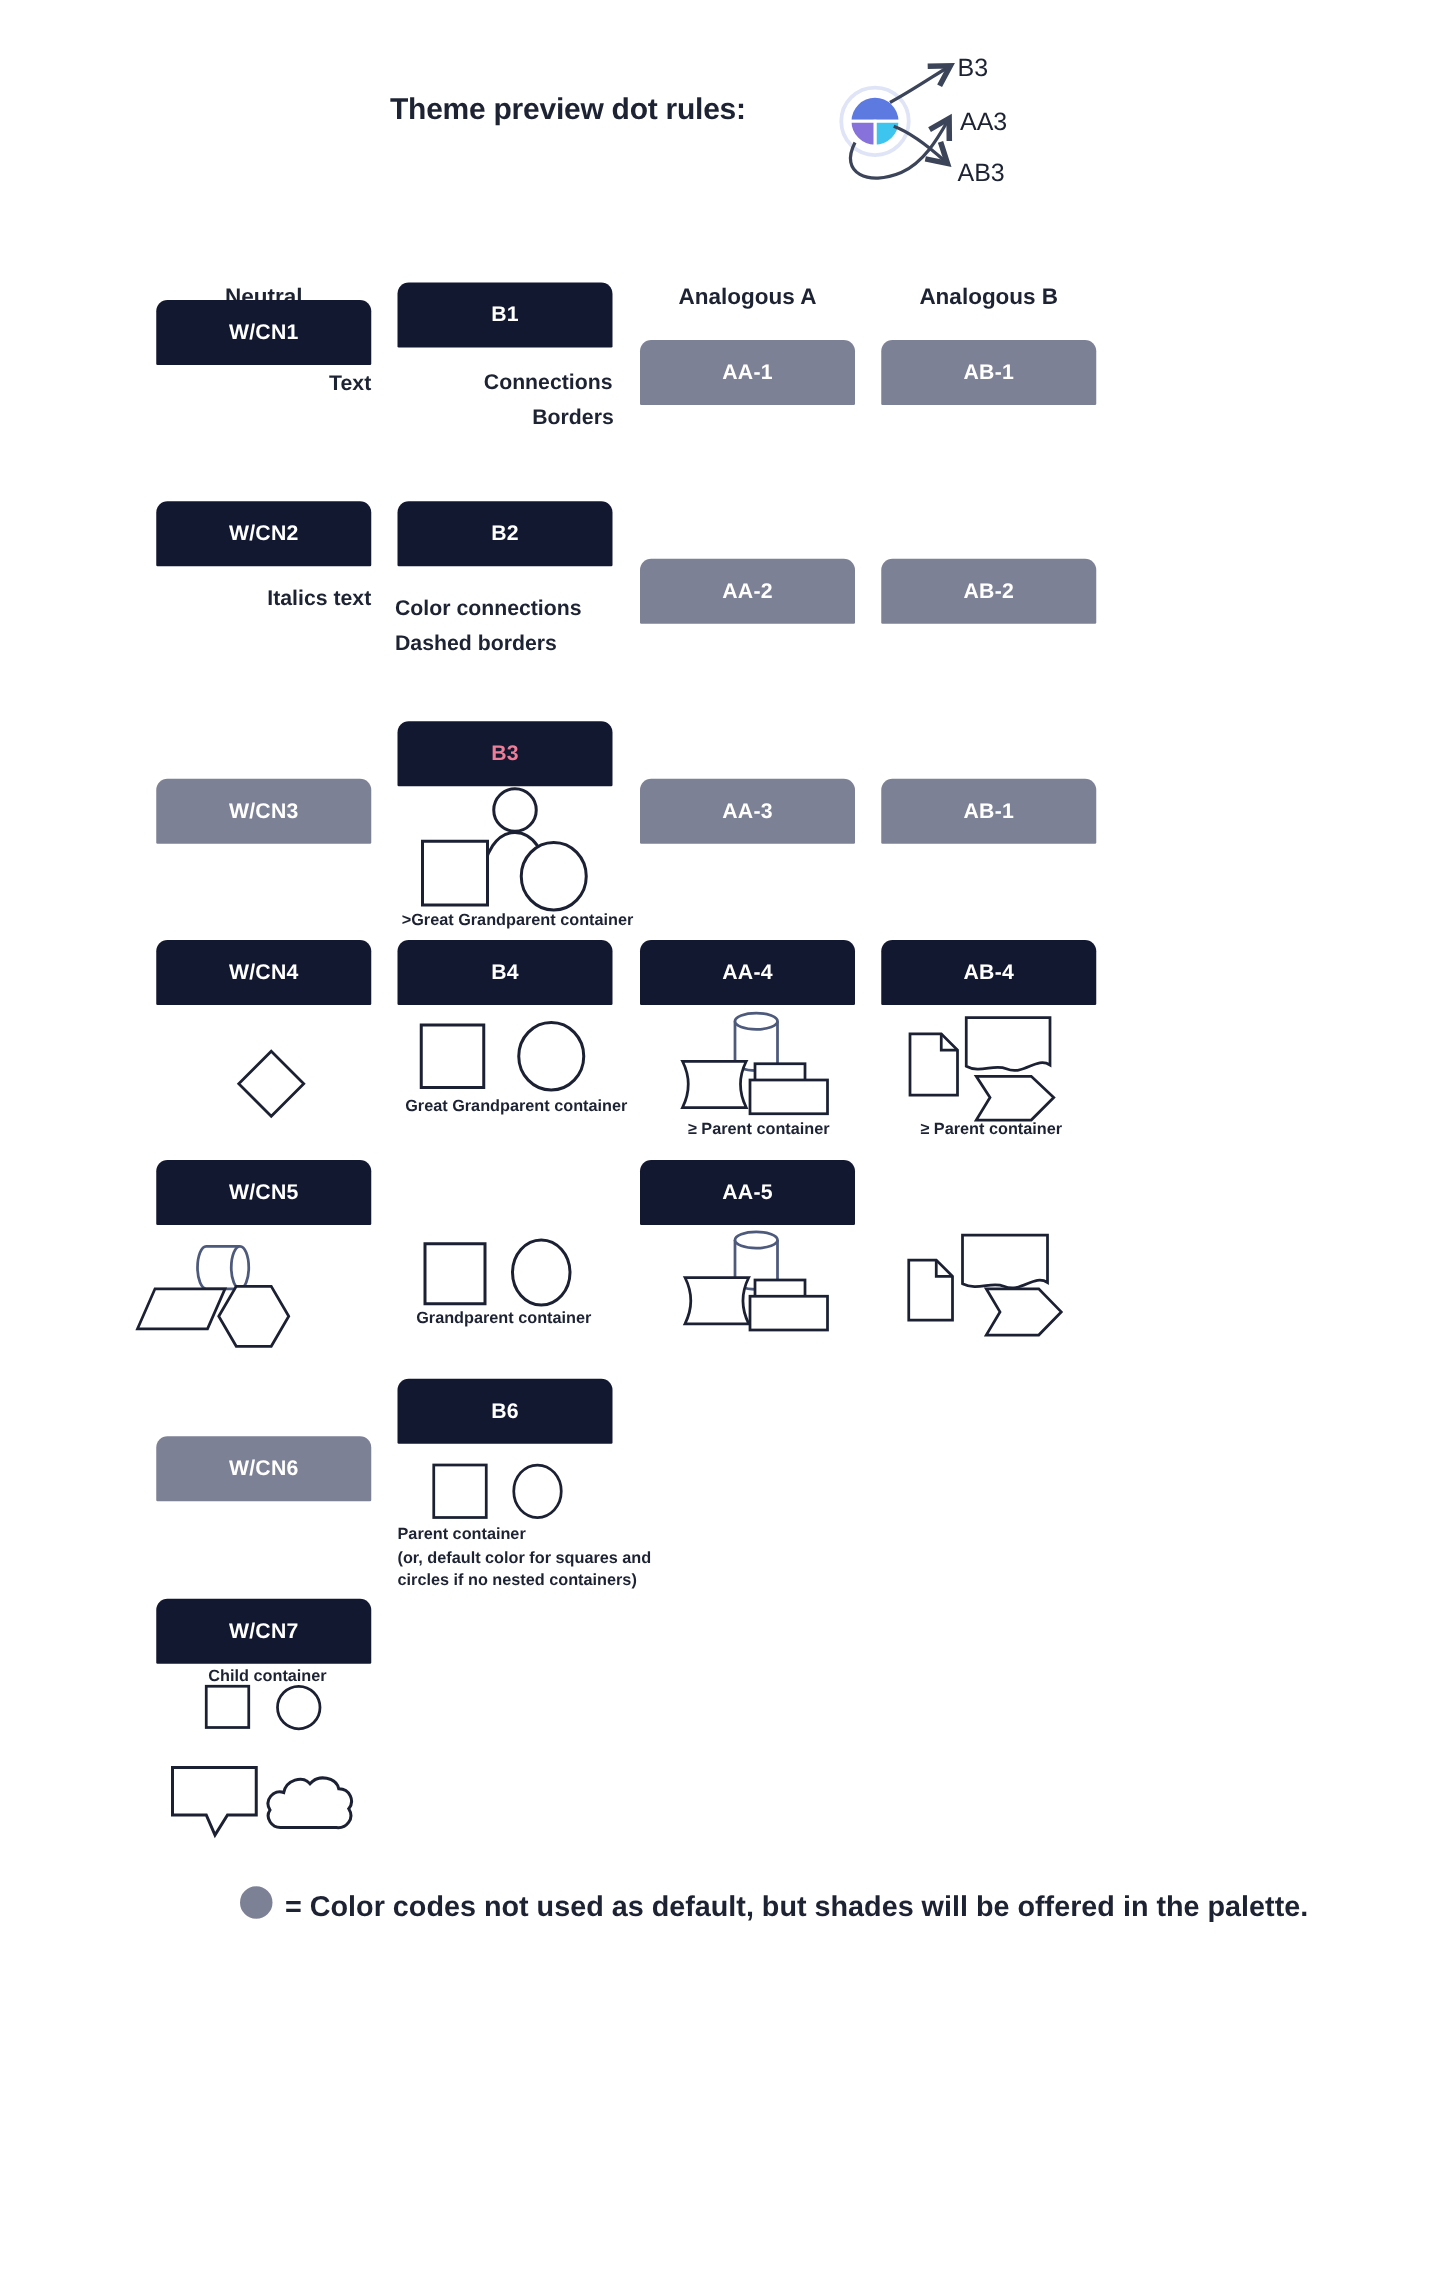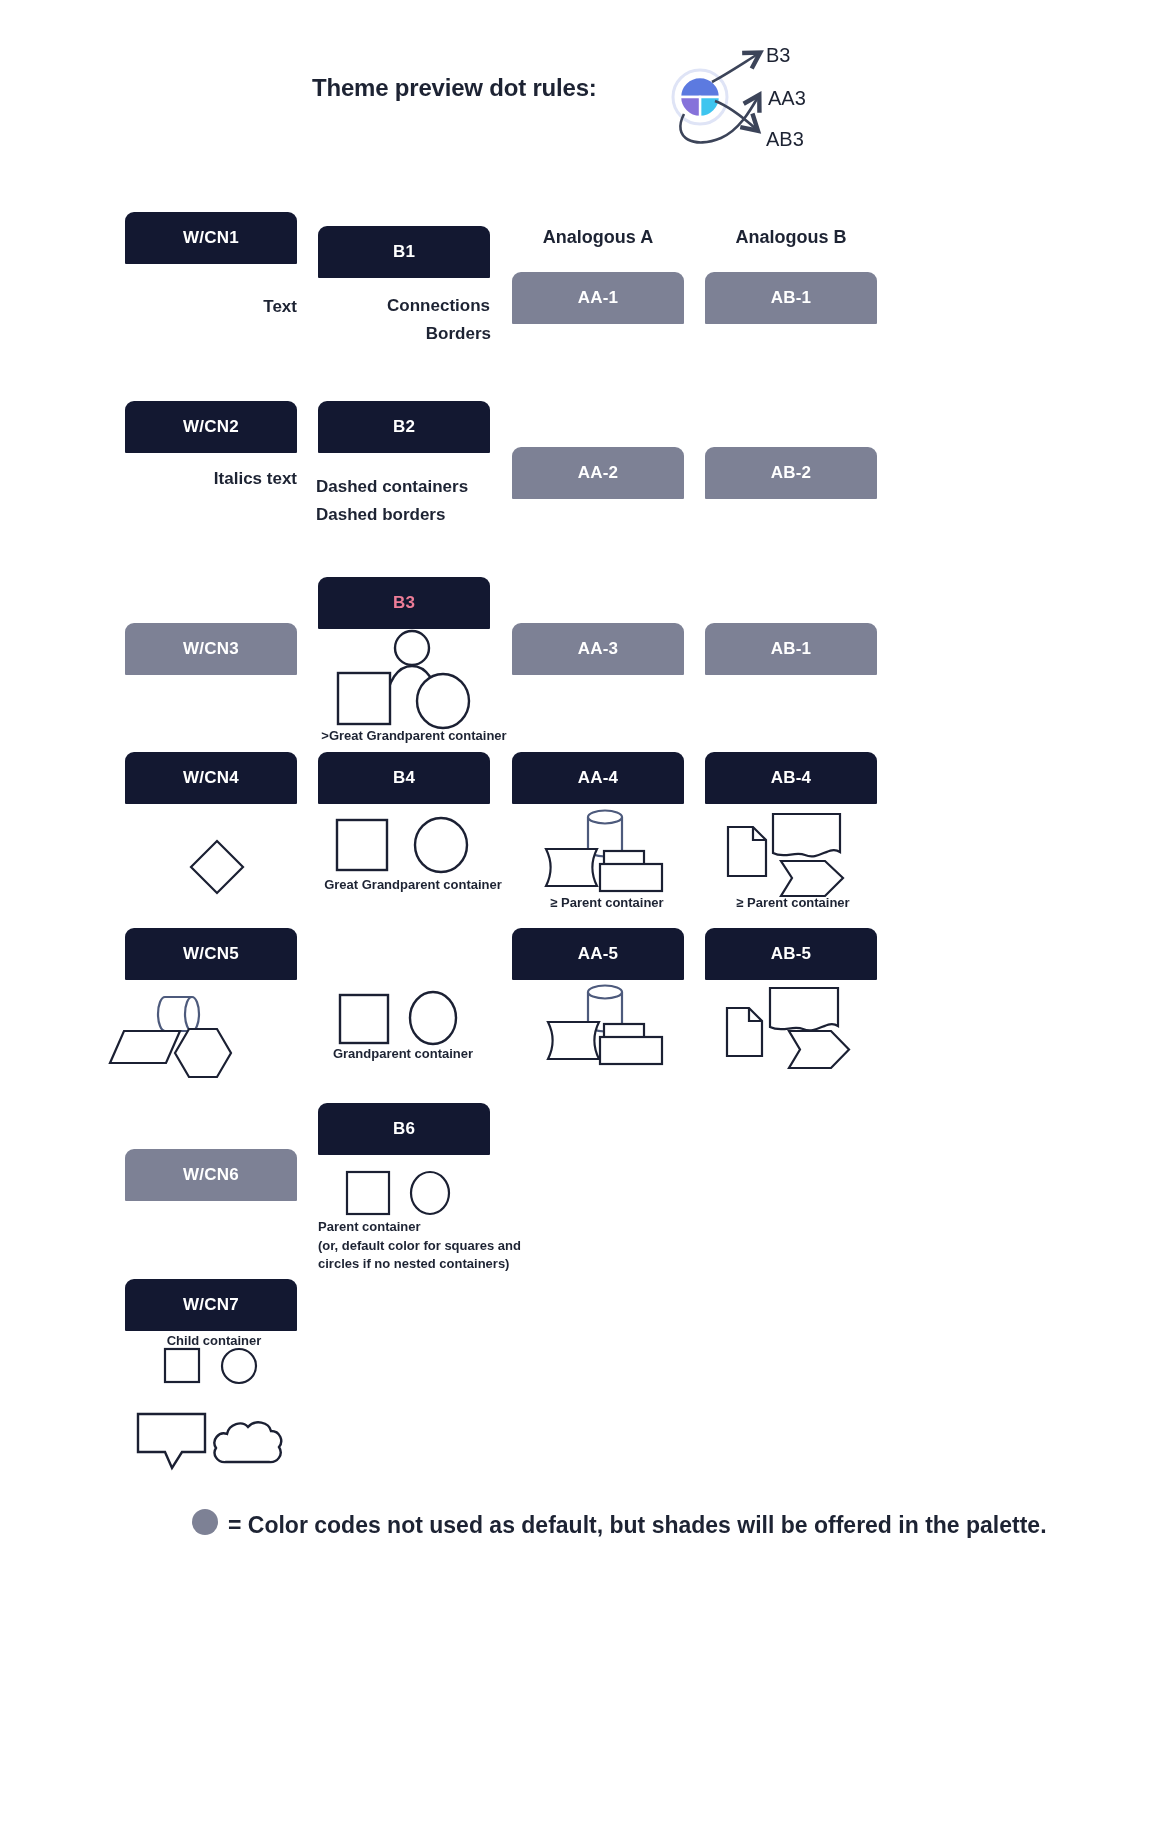--- a/index.html
+++ b/index.html
@@ -51,36 +51,36 @@
 
   <span class="abs dot-label" style="left:766px; top:43px">B3</span>
   <span class="abs dot-label" style="left:768px; top:86px">AA3</span>
   <span class="abs dot-label" style="left:766px; top:127px">AB3</span>
 
   <span class="abs col-header" style="left:125px; top:188px">Neutral</span>
   <span class="abs col-header" style="left:318px; top:188px">Base</span>
   <span class="abs col-header" style="left:512px; top:188px">Analogous A</span>
   <span class="abs col-header" style="left:705px; top:188px">Analogous B</span>
 
-  <div class="abs swatch dark" style="left:125px; top:212px">W/CN1</div>
+  <div class="abs swatch dark" style="left:125px; top:240px">W/CN1</div>
   <div class="abs swatch dark" style="left:318px; top:226px">B1</div>
   <div class="abs swatch gray" style="left:512px; top:226px">AA-1</div>
   <div class="abs swatch gray" style="left:705px; top:226px">AB-1</div>
 
   <span class="abs note colcenter" style="left:125px; top:297px">Text</span>
   <span class="abs note colcenter" style="left:318px; top:296px">Connections</span>
   <span class="abs note colcenter" style="left:319px; top:324px">Borders</span>
 
   <div class="abs swatch dark" style="left:125px; top:401px">W/CN2</div>
   <div class="abs swatch dark" style="left:318px; top:401px">B2</div>
   <div class="abs swatch gray" style="left:512px; top:401px">AA-2</div>
   <div class="abs swatch gray" style="left:705px; top:401px">AB-2</div>
 
   <span class="abs note colcenter" style="left:125px; top:469px">Italics text</span>
-  <span class="abs note" style="left:316px; top:477px">Dashed containers</span>
+  <span class="abs note" style="left:316px; top:477px">Color connections</span>
   <span class="abs note" style="left:316px; top:505px">Dashed borders</span>
 
   <div class="abs swatch gray" style="left:125px; top:577px">W/CN3</div>
   <div class="abs swatch dark pink-label" style="left:318px; top:577px">B3</div>
   <div class="abs swatch gray" style="left:512px; top:577px">AA-3</div>
   <div class="abs swatch gray" style="left:705px; top:577px">AB-1</div>
 
   <svg class="abs" style="left:325px; top:622px" width="180" height="110">
     <path d="M61,86 C61,30 113,30 113,86" fill="#ffffff" stroke="#1B2033" stroke-width="2.4"></path>
     <circle cx="87" cy="26" r="17" fill="#ffffff" stroke="#1B2033" stroke-width="2.4"></circle>
@@ -116,21 +116,20 @@
   <svg class="abs" style="left:720px; top:808px" width="140" height="92">
     <path d="M53,6 H120 V44 C109,37 99,53 85,47 C75,43 64,51 53,45 Z" fill="#ffffff" stroke="#1B2033" stroke-width="2.2"></path>
     <path d="M8,19 H33 L46,32 V68 H8 Z" fill="#ffffff" stroke="#1B2033" stroke-width="2.2"></path>
     <path d="M33,19 V32 H46" fill="none" stroke="#1B2033" stroke-width="2.2"></path>
     <path d="M61,53 H105 L123,70 L105,88 H61 L72,70 Z" fill="#ffffff" stroke="#1B2033" stroke-width="2.2"></path>
   </svg>
   <span class="abs caption centered" style="left:793px; top:895px">≥ Parent container</span>
 
   <div class="abs swatch dark" style="left:125px; top:928px">W/CN5</div>
   <div class="abs swatch dark" style="left:512px; top:928px">AA-5</div>
-  <div class="abs swatch dark" style="left:705px; top:928px">AB-5</div>
 
   <svg class="abs" style="left:105px; top:985px" width="135" height="100">
     <path d="M87,12 H60 A7,17 0 0 0 60,46 H87" fill="#ffffff" stroke="#4D5A7C" stroke-width="2.2"></path>
     <ellipse cx="87" cy="29" rx="7" ry="17" fill="#ffffff" stroke="#4D5A7C" stroke-width="2.2"></ellipse>
     <path d="M19,46 H75 L61,78 H5 Z" fill="#ffffff" stroke="#1B2033" stroke-width="2.2"></path>
     <path d="M70,68 L84,44 L112,44 L126,68 L112,92 L84,92 Z" fill="#ffffff" stroke="#1B2033" stroke-width="2.2"></path>
   </svg>
 
   <svg class="abs" style="left:333px; top:988px" width="130" height="62">
     <rect x="7" y="7" width="48" height="48" fill="#ffffff" stroke="#1B2033" stroke-width="2.4"></rect>

